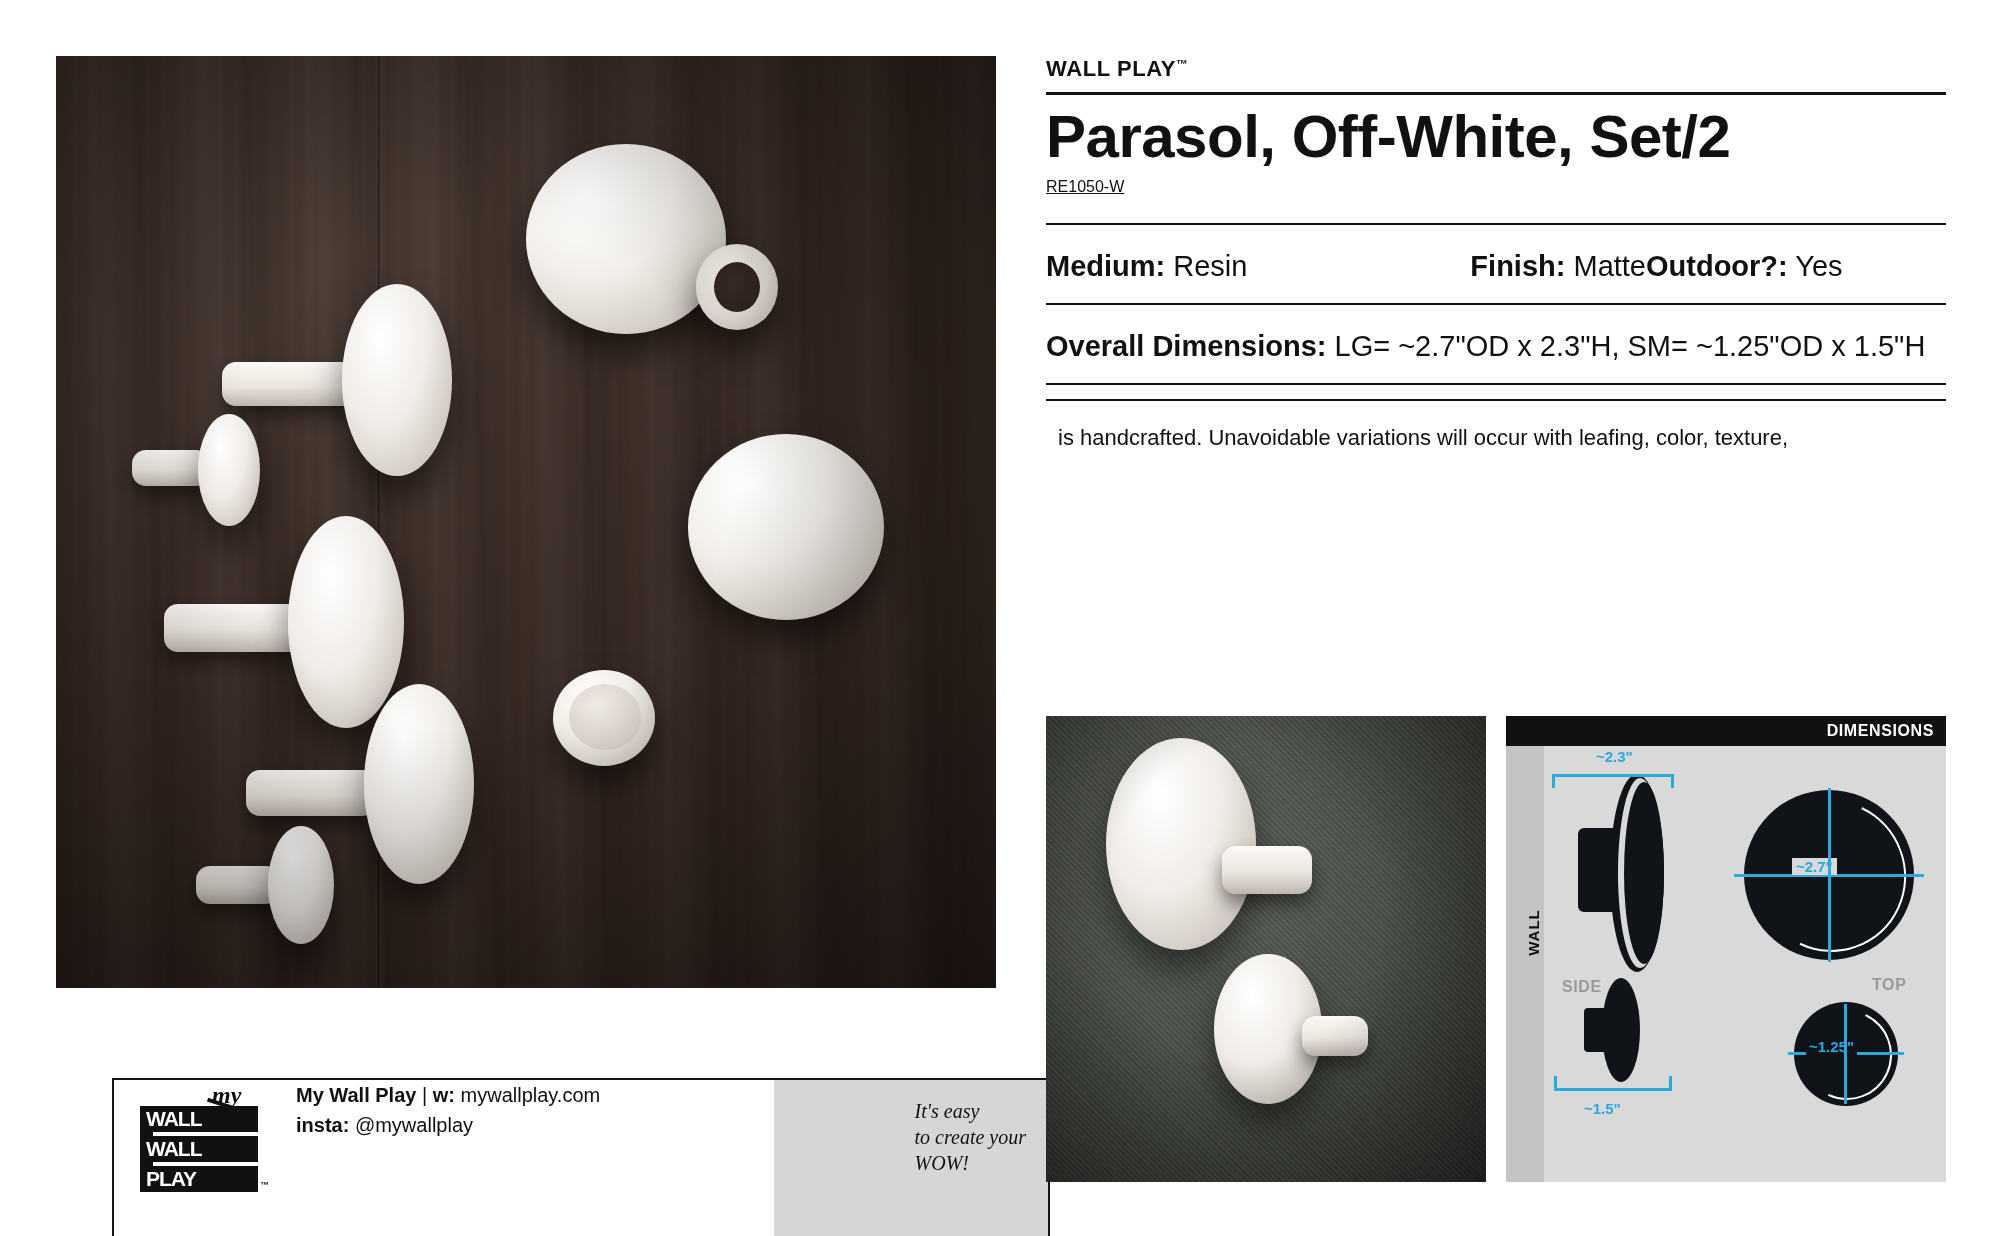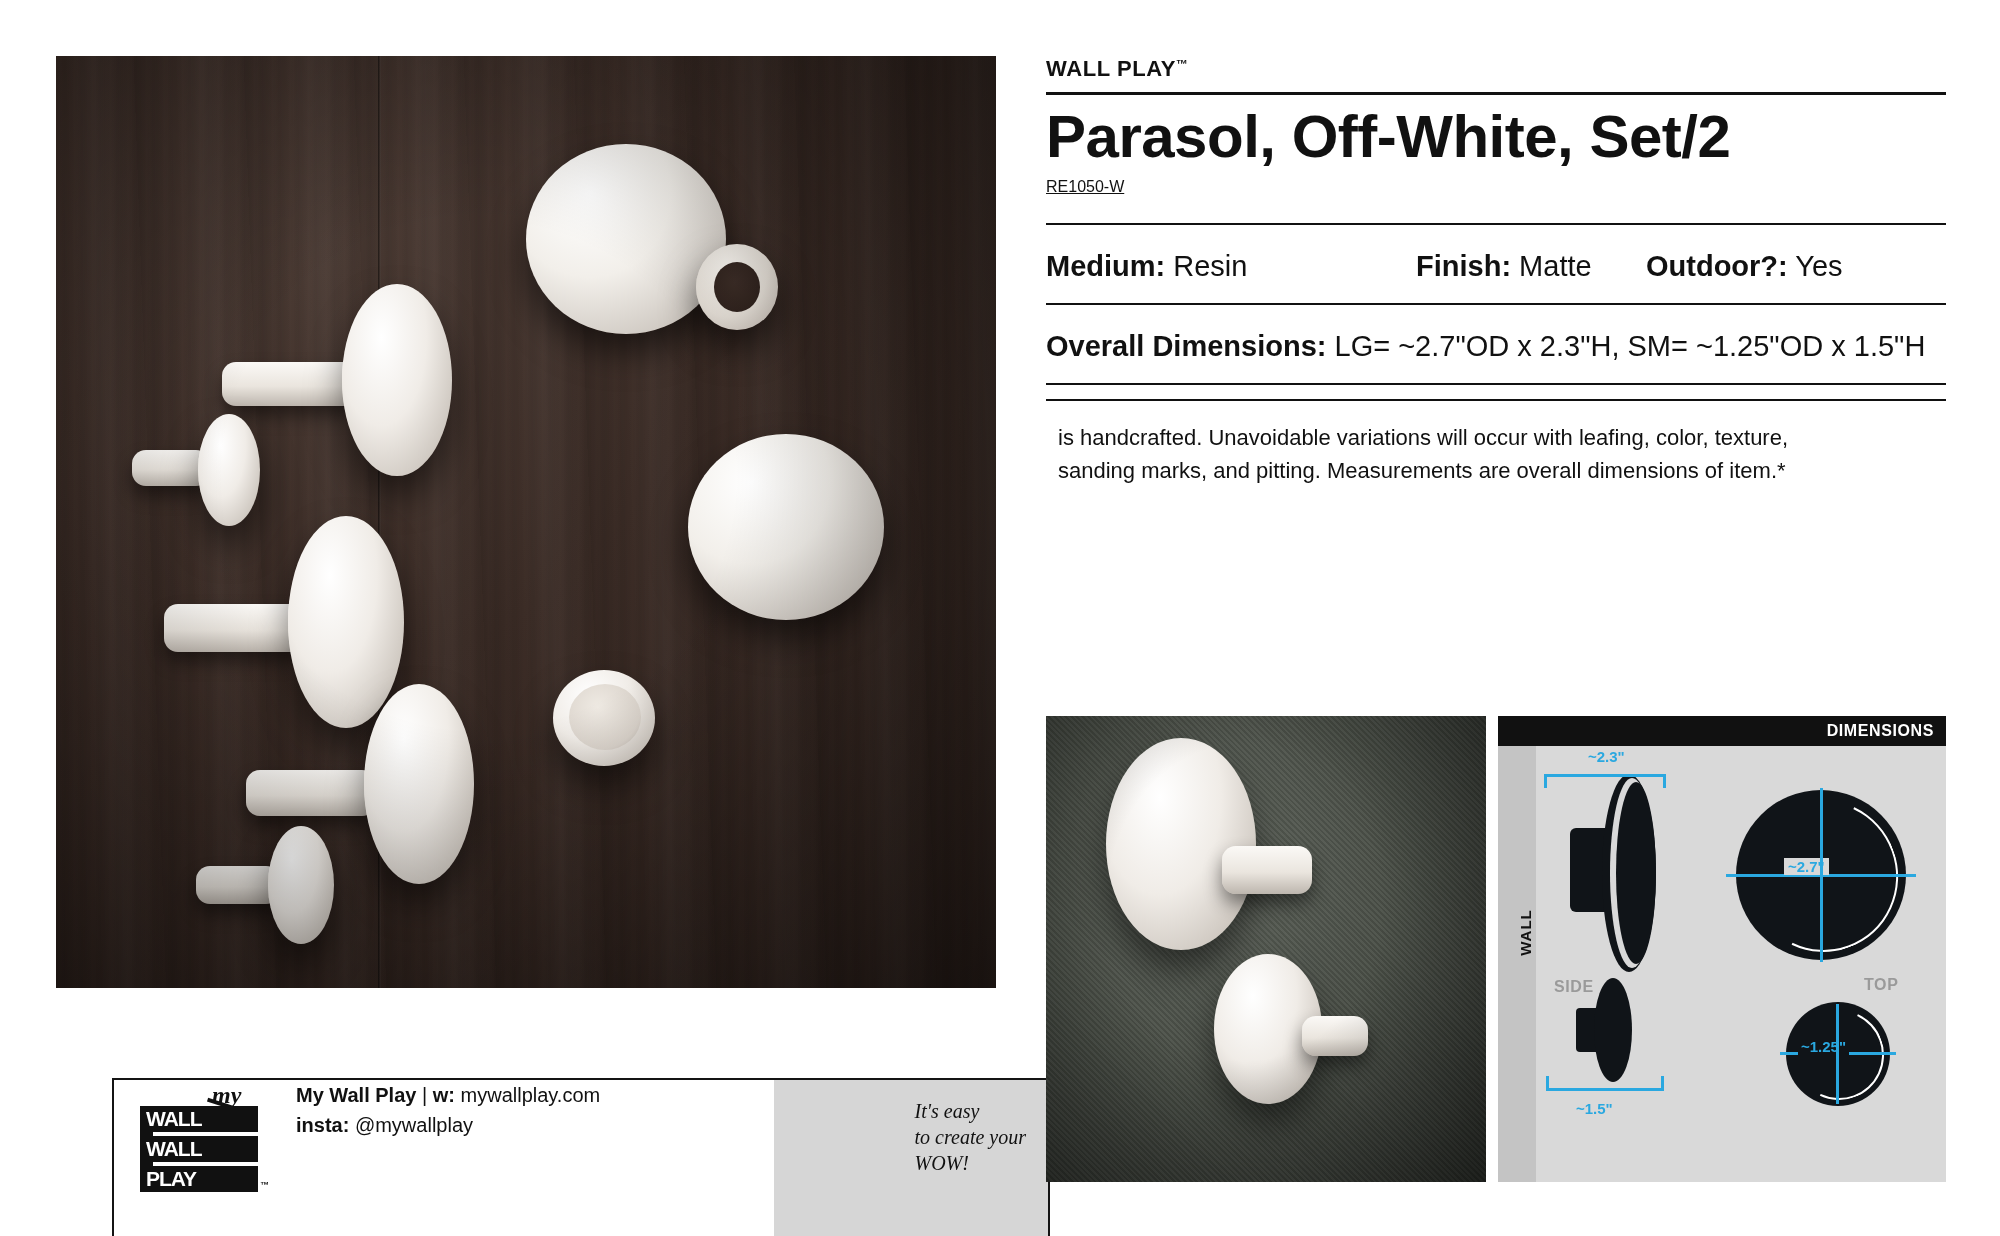--- a/index.html
+++ b/index.html
@@ -89,29 +89,29 @@
   .eyebrow{font-size:22px;font-weight:bold;letter-spacing:.6px;color:#111;}
   .eyebrow sup{font-size:12px;vertical-align:super;}
   .rule{height:3px;background:#111;margin:10px 0 14px 0;}
   .rule.thin{height:2px;}
   h1.title{font-size:60px;line-height:56px;margin:0;font-weight:bold;letter-spacing:-0.5px;color:#111;}
   .sku{font-size:16px;line-height:40px;color:#111;margin-top:2px;text-decoration:underline;}
 
   .specline{font-size:29px;line-height:34px;color:#111;display:flex;}
   .specline b{font-weight:bold;}
   .spec-medium{flex:0 0 370px;}
-  .spec-finish{flex:0 0 230px;}
+  .spec-finish{flex:0 0 230px;text-align:right;}
   .spec-outdoor{flex:1;}
   .specrow{padding:10px 0;}
   .caution{font-size:22px;line-height:33px;color:#111;}
   .caution p{margin:0;text-indent:0;}
   .caution .ind{padding-left:12px;}
 
   
-  .panels{position:absolute;left:1046px;top:716px;width:900px;height:466px;display:flex;gap:12px;align-items:center;}
+  .panels{position:absolute;left:1046px;top:716px;width:900px;height:466px;display:flex;gap:20px;align-items:center;}
   .photo2{
     position:relative;flex:0 0 440px;height:466px;overflow:hidden;
     background:
       radial-gradient(ellipse at 40% 35%, #5a5f57 0%, #494e46 45%, #343832 100%);
   }
   .photo2 .fabric{position:absolute;inset:0;
     background:repeating-linear-gradient(45deg, rgba(255,255,255,.05) 0 2px, rgba(0,0,0,.06) 2px 4px);}
   .photo2 .vign{position:absolute;inset:0;background:radial-gradient(ellipse at 45% 40%, rgba(0,0,0,0) 40%, rgba(0,0,0,.5) 100%);}
 
   .dims{position:relative;flex:1;height:466px;background:#d9d9d9;overflow:hidden;}
@@ -258,21 +258,20 @@
       </div>
     </div>
 
     <div class="rule thin"></div>
 
 
     <div class="rule thin"></div>
 
     <div class="caution" style="margin-top:20px;">
       <p class="ind">is handcrafted. Unavoidable variations will occur with leafing, color, texture,</p>
-      <p class="ind">sanding marks, and pitting. Measurements are overall dimensions of item.*</p>
     </div>
   </div>
 
   <div class="panels">
 
     <div class="photo2">
       <div class="fabric"></div>
       <div class="knob">
         <div class="disc" style="left:60px;top:22px;width:150px;height:212px;"></div>
         <div class="stem" style="left:176px;top:130px;width:90px;height:48px;"></div>

